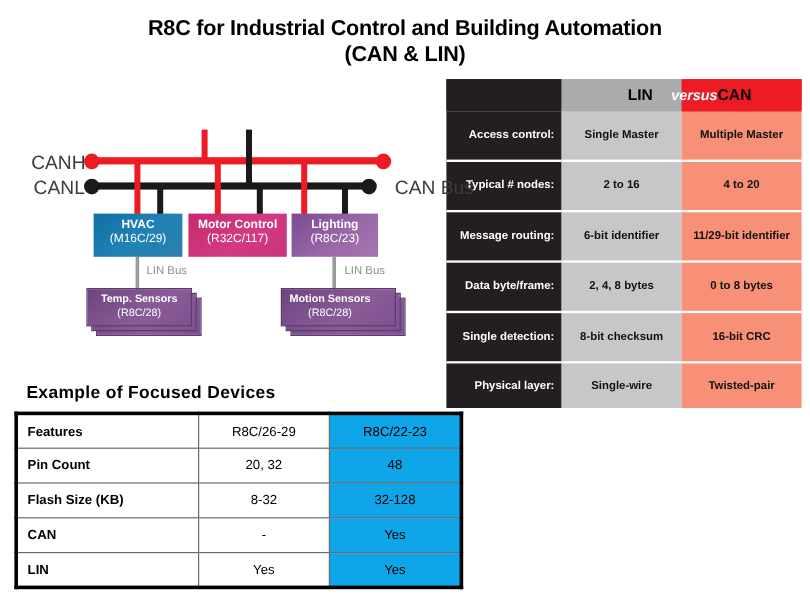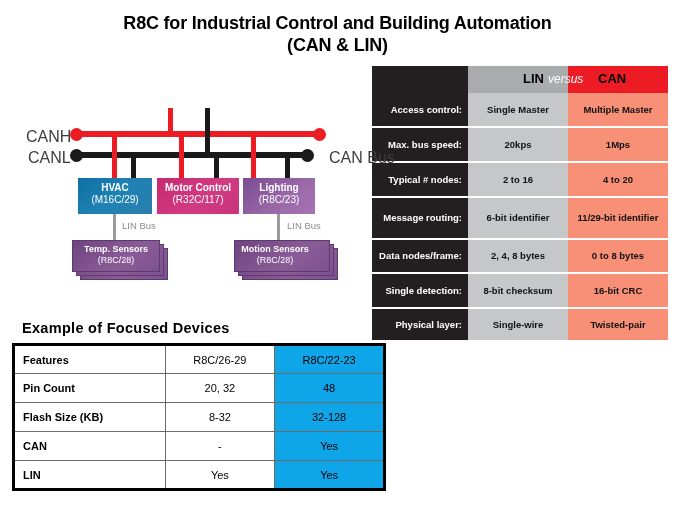--- a/index.html
+++ b/index.html
@@ -96,22 +96,22 @@
   }
   #cmp td.lin{background:#c5c7c9;width:100px;font-weight:bold;}
   #cmp td.can{background:#f79076;width:100px;font-weight:bold;}
 
   #cmphdr{position:absolute;left:372px;top:66px;width:296px;height:27px;z-index:3;}
   #cmphdr .hk{position:absolute;left:0;top:0;width:96px;height:27px;background:#231f20;}
   #cmphdr .hl{position:absolute;left:96px;top:0;width:100px;height:27px;background:#a9abad;}
   #cmphdr .hc{position:absolute;left:196px;top:0;width:100px;height:27px;background:#ed1c24;}
   #cmphdr .t-lin{position:absolute;left:96px;top:5px;width:76px;text-align:right;
      font-size:13px;font-weight:bold;color:#000;}
-  #cmphdr .t-vs{position:absolute;left:176px;top:6px;width:50px;text-align:left;
-     font-size:12px;font-weight:normal;font-style:italic;color:#ffffff;}
+  #cmphdr .t-vs{position:absolute;left:176px;top:6px;width:50px;text-align:right;
+     font-size:12px;font-weight:bold;font-style:italic;color:#ffffff;}
   #cmphdr .t-can{position:absolute;left:226px;top:5px;width:60px;text-align:left;
      font-size:13px;font-weight:bold;color:#000;}
 
   
   .sect{
     position:absolute;left:22px;top:320px;font-size:14.5px;font-weight:bold;color:#000;
     letter-spacing:0.3px;
   }
   #focus{
     position:absolute;left:12px;top:343px;width:374px;
@@ -216,36 +216,31 @@
         <td class="lab" style="height:27px;"></td>
         <td class="lin" style="height:27px;background:#a9abad;"></td>
         <td class="can" style="height:27px;background:#ed1c24;"></td>
       </tr>
       <tr>
         <td class="lab">Access control:</td>
         <td class="lin">Single Master</td>
         <td class="can">Multiple Master</td>
       </tr>
       <tr>
-        <td class="lab">Max. bus speed:</td>
-        <td class="lin">20kps</td>
-        <td class="can">1Mps</td>
-      </tr>
-      <tr>
         <td class="lab">Typical # nodes:</td>
         <td class="lin">2 to 16</td>
         <td class="can">4 to 20</td>
       </tr>
       <tr>
         <td class="lab" style="height:42px;">Message routing:</td>
         <td class="lin">6-bit identifier</td>
         <td class="can">11/29-bit identifier</td>
       </tr>
       <tr>
-        <td class="lab">Data nodes/frame:</td>
+        <td class="lab">Data byte/frame:</td>
         <td class="lin">2, 4, 8 bytes</td>
         <td class="can">0 to 8 bytes</td>
       </tr>
       <tr>
         <td class="lab">Single detection:</td>
         <td class="lin">8-bit checksum</td>
         <td class="can">16-bit CRC</td>
       </tr>
       <tr>
         <td class="lab">Physical layer:</td>

